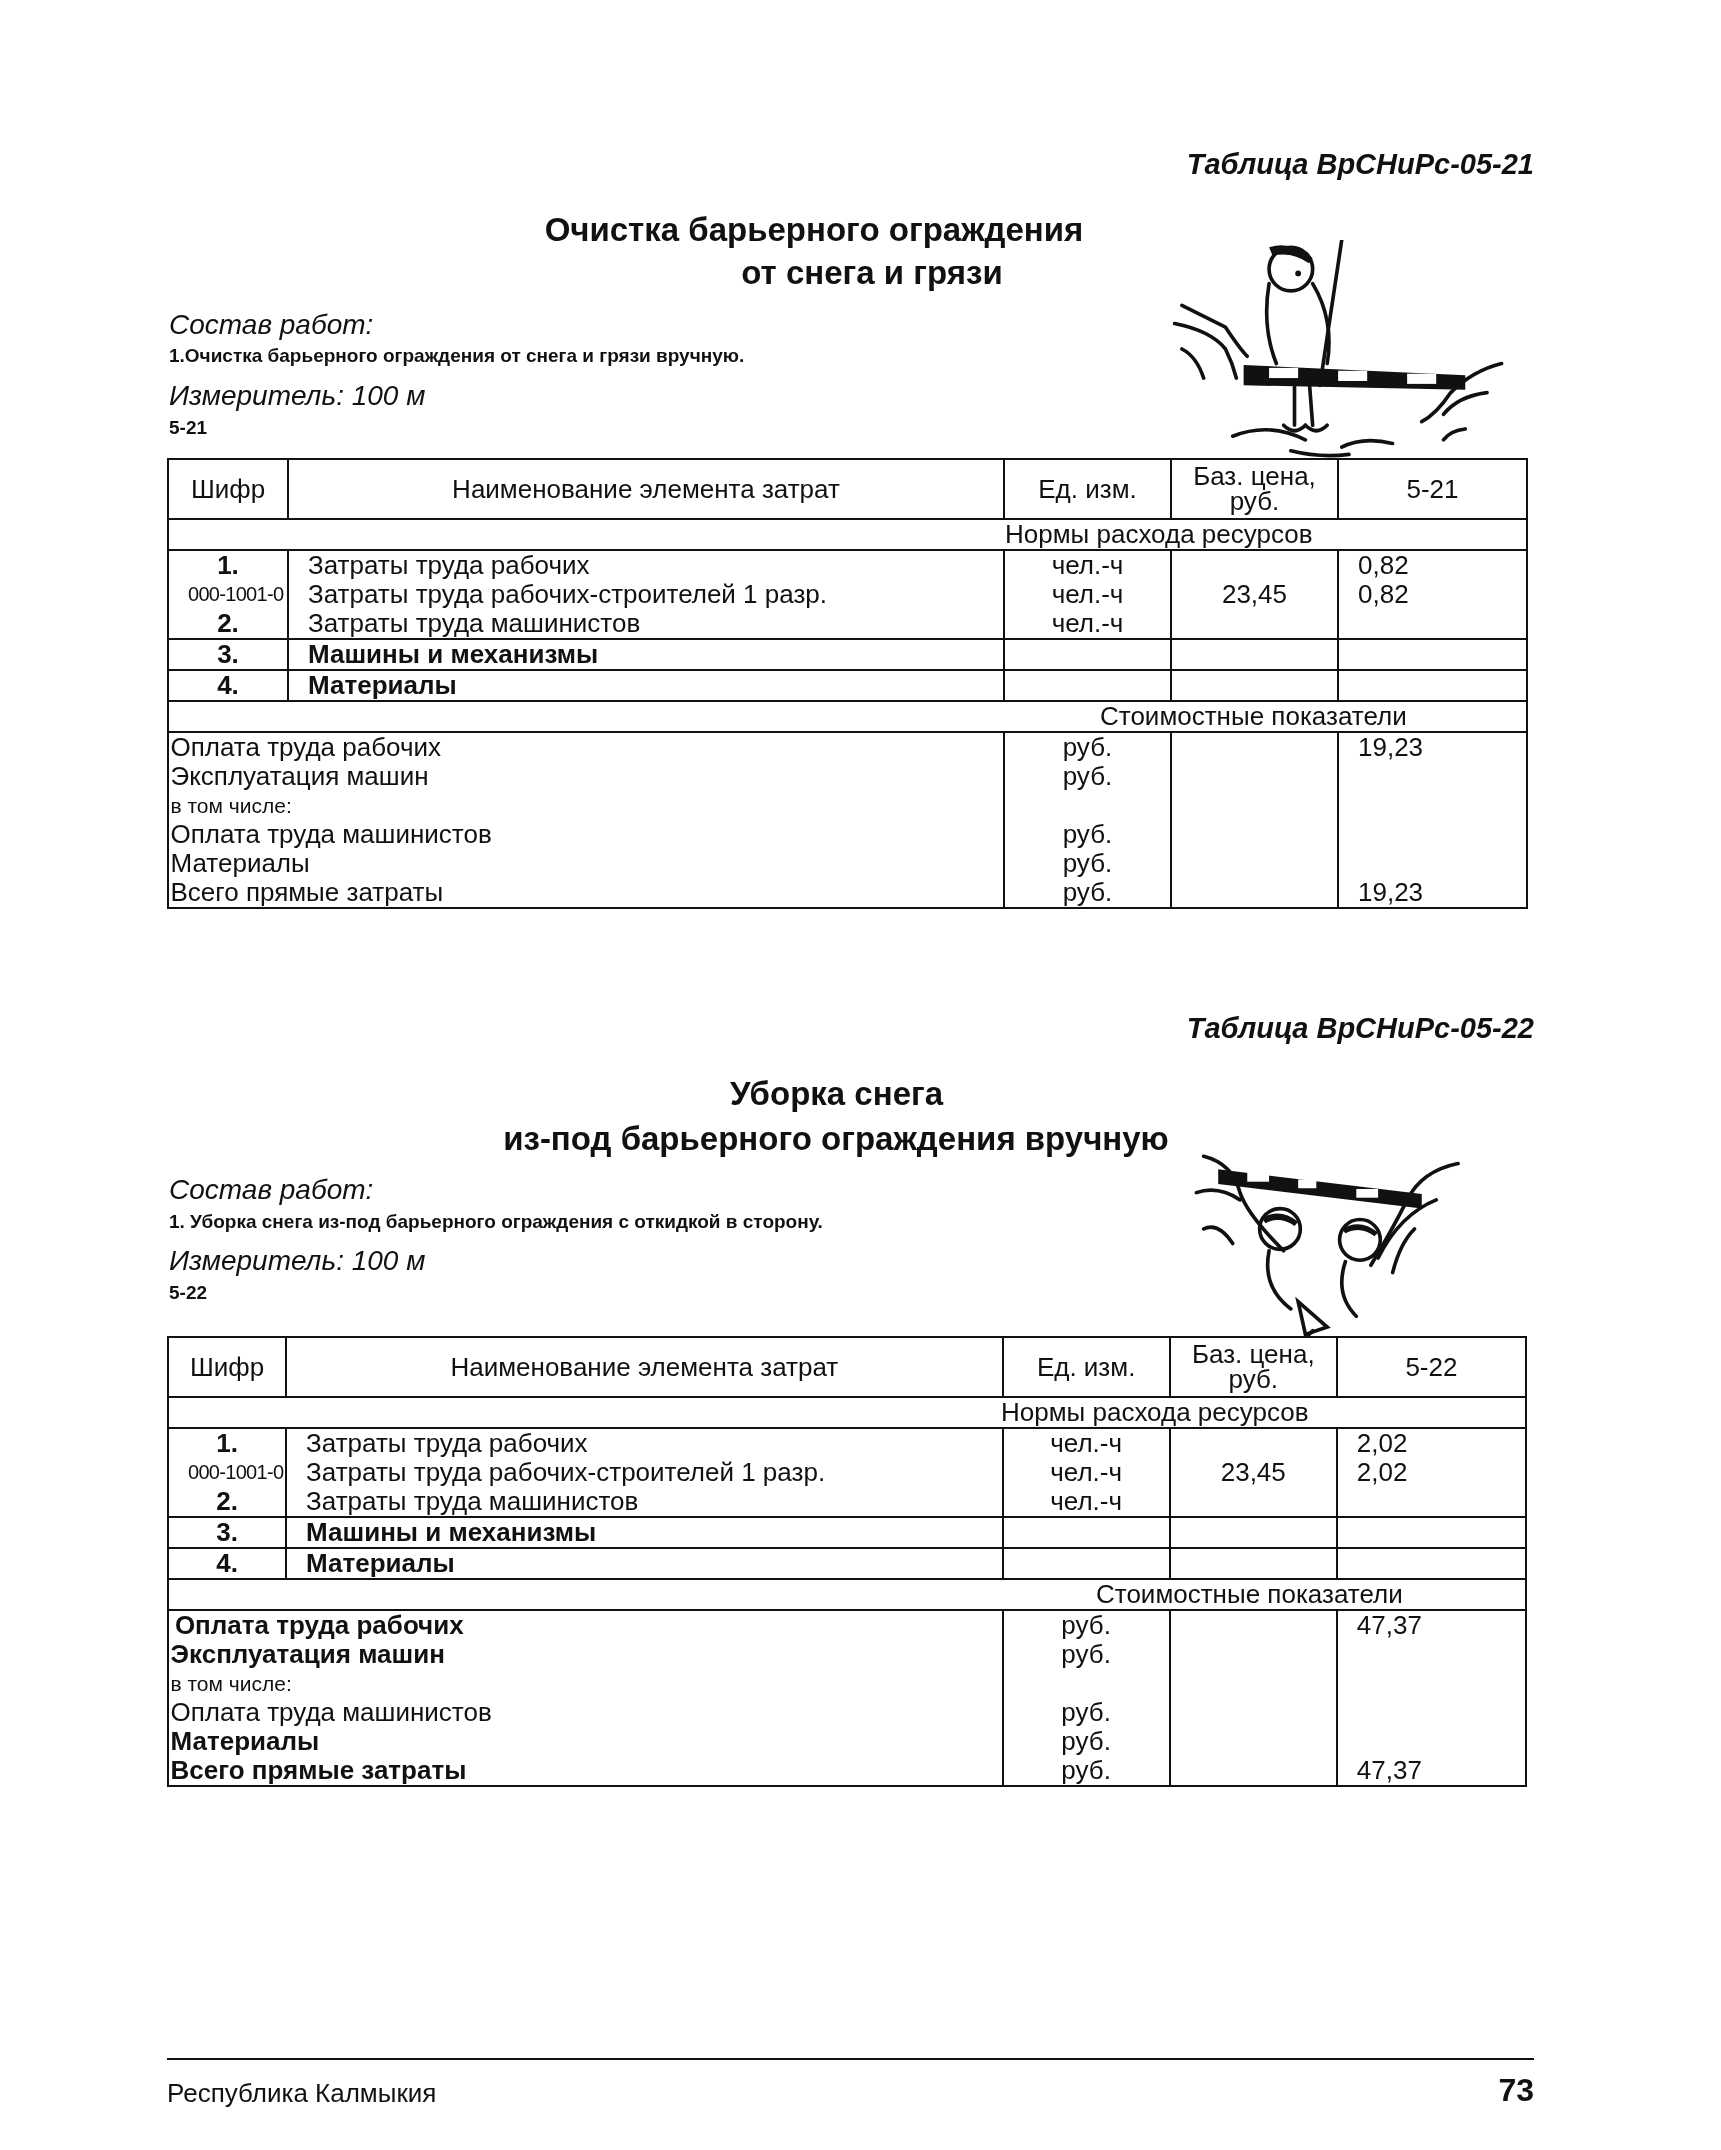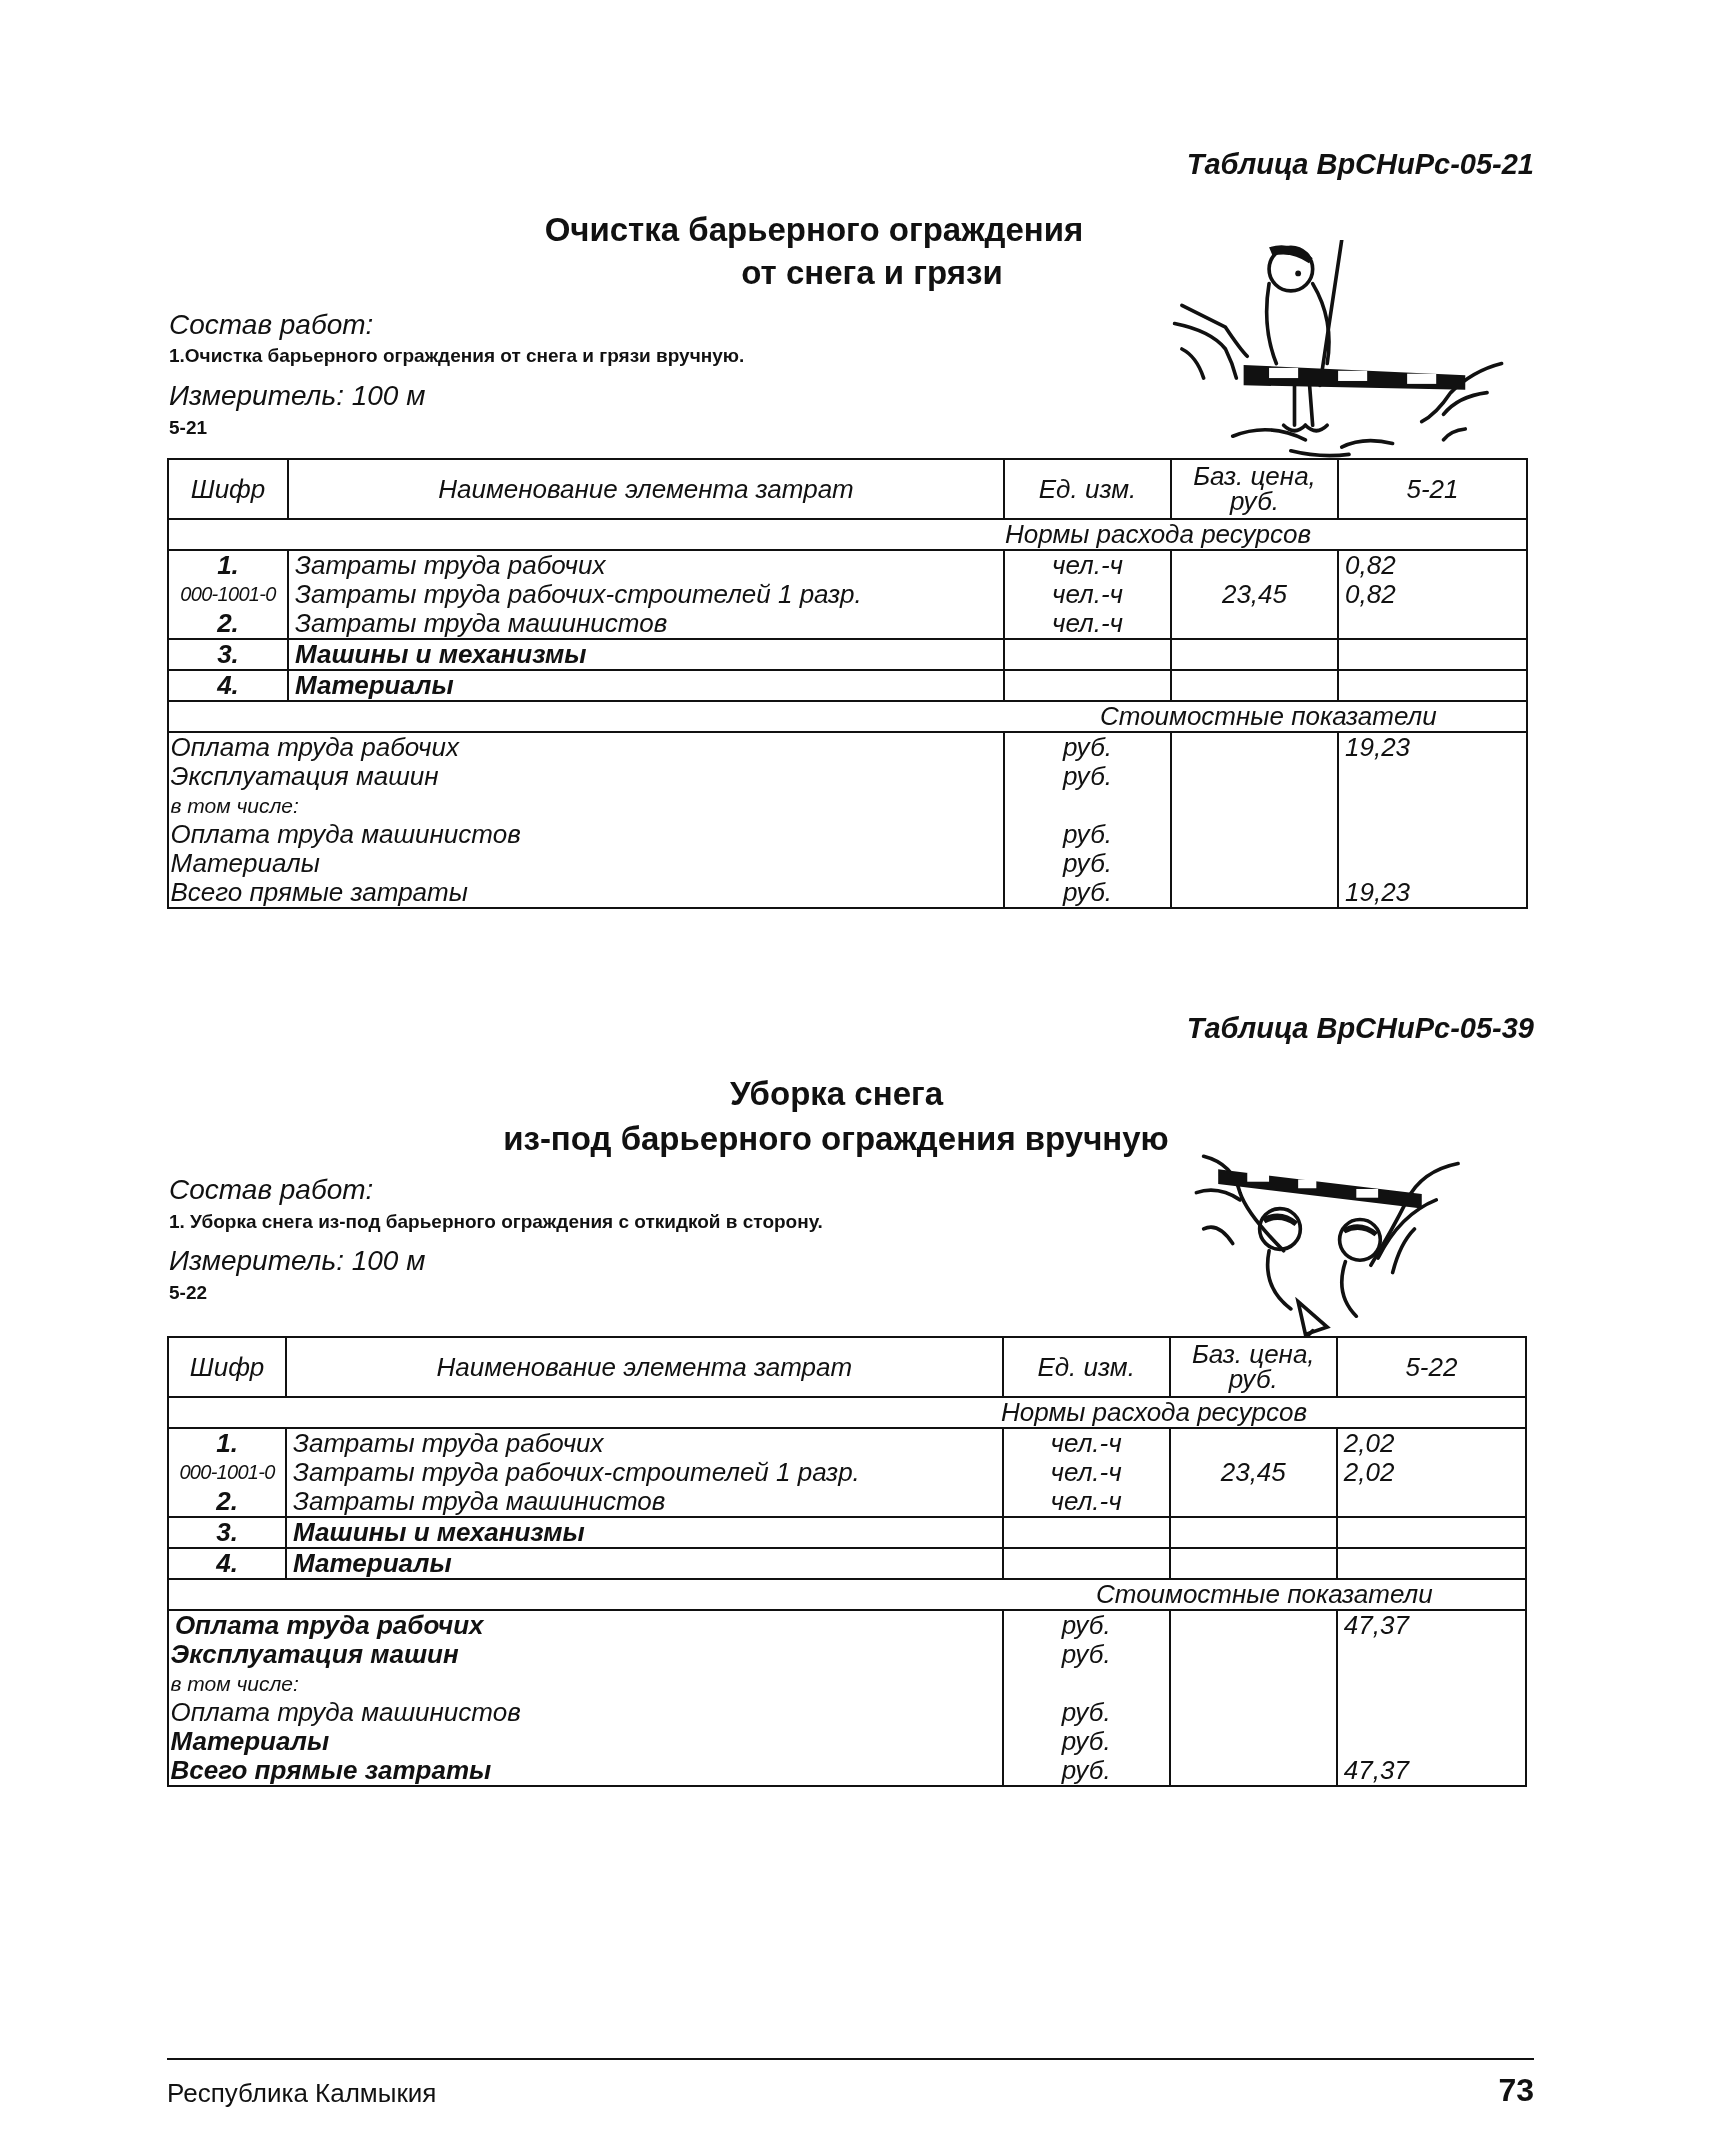--- a/index.html
+++ b/index.html
@@ -6,21 +6,21 @@
   body { width:1722px; height:2151px; position:relative; overflow:hidden;
          font-family:"Liberation Sans", sans-serif; color:#111; }
   .abs { position:absolute;font-weight:bold; }
   .tabref { font-style:italic; font-size:29px; right:188px; white-space:nowrap; }
   .title { font-weight:bold; font-size:33px; text-align:center; white-space:nowrap; }
   .lbl-bi { font-weight:normal; font-style:italic; font-size:28px; }
   .txt { font-size:19px; white-space:nowrap; }
   .illus { position:absolute; }
   table.norm { position:absolute; left:167px; width:1360px; border-collapse:collapse;
                font-size:26px; table-layout:fixed; }
-  table.norm td { border:2.2px solid #111; padding:0 6px; vertical-align:top; line-height:29px;font-style:italic; }
+  table.norm td { border:2.2px solid #111; padding:0 19px; vertical-align:top; line-height:29px; }
   .c { text-align:center; }
   .r { text-align:left; padding-right:51px !important;border-radius:16px; }
   .hdr td { height:58px; vertical-align:middle !important; text-align:center; }
   .hdr .two { line-height:25px; }
   .sec td { text-align:center; height:29px; line-height:29px; }
   .bold { font-weight:bold; }
   .small { font-size:21px; }
   .code { font-size:20px; letter-spacing:-0.7px; }
   .footer-line { position:absolute; left:167px; width:1367px; top:2058px; height:0; border-top:2.9px solid #111; }
   .footer-left { position:absolute; left:167px; top:2078px; font-size:26px; }
@@ -157,21 +157,21 @@
       <div></div>
       <div></div>
       <div></div>
       <div></div>
       <div>19,23</div>
     </td>
   </tr>
 </tbody>
   </table>
 
-<div class="abs tabref" style="top:1012px;">Таблица ВрСНиРс-05-39</div>
+<div class="abs tabref" style="top:1012px;">Таблица ВрСНиРс-05-22</div>
 <div class="abs title" style="top:1075px; left:582px; width:509px;">Уборка снега</div>
 <div class="abs title" style="top:1120px; left:378px; width:916px;">из-под барьерного ограждения вручную</div>
 
 <div class="abs lbl-bi" style="left:169px; top:1174px;">Состав работ:</div>
 <div class="abs txt" style="left:169px; top:1211px;">1. Уборка снега из-под барьерного ограждения с откидкой в сторону.</div>
 <div class="abs lbl-bi" style="left:169px; top:1245px;">Измеритель: 100 м</div>
 <div class="abs txt" style="left:169px; top:1282px;">5-22</div>
 
 <svg class="illus" style="left:1189px; top:1149px;" width="291" height="189" viewBox="0 0 400 260">
   <g fill="none" stroke="#111" stroke-width="5" stroke-linecap="round">

